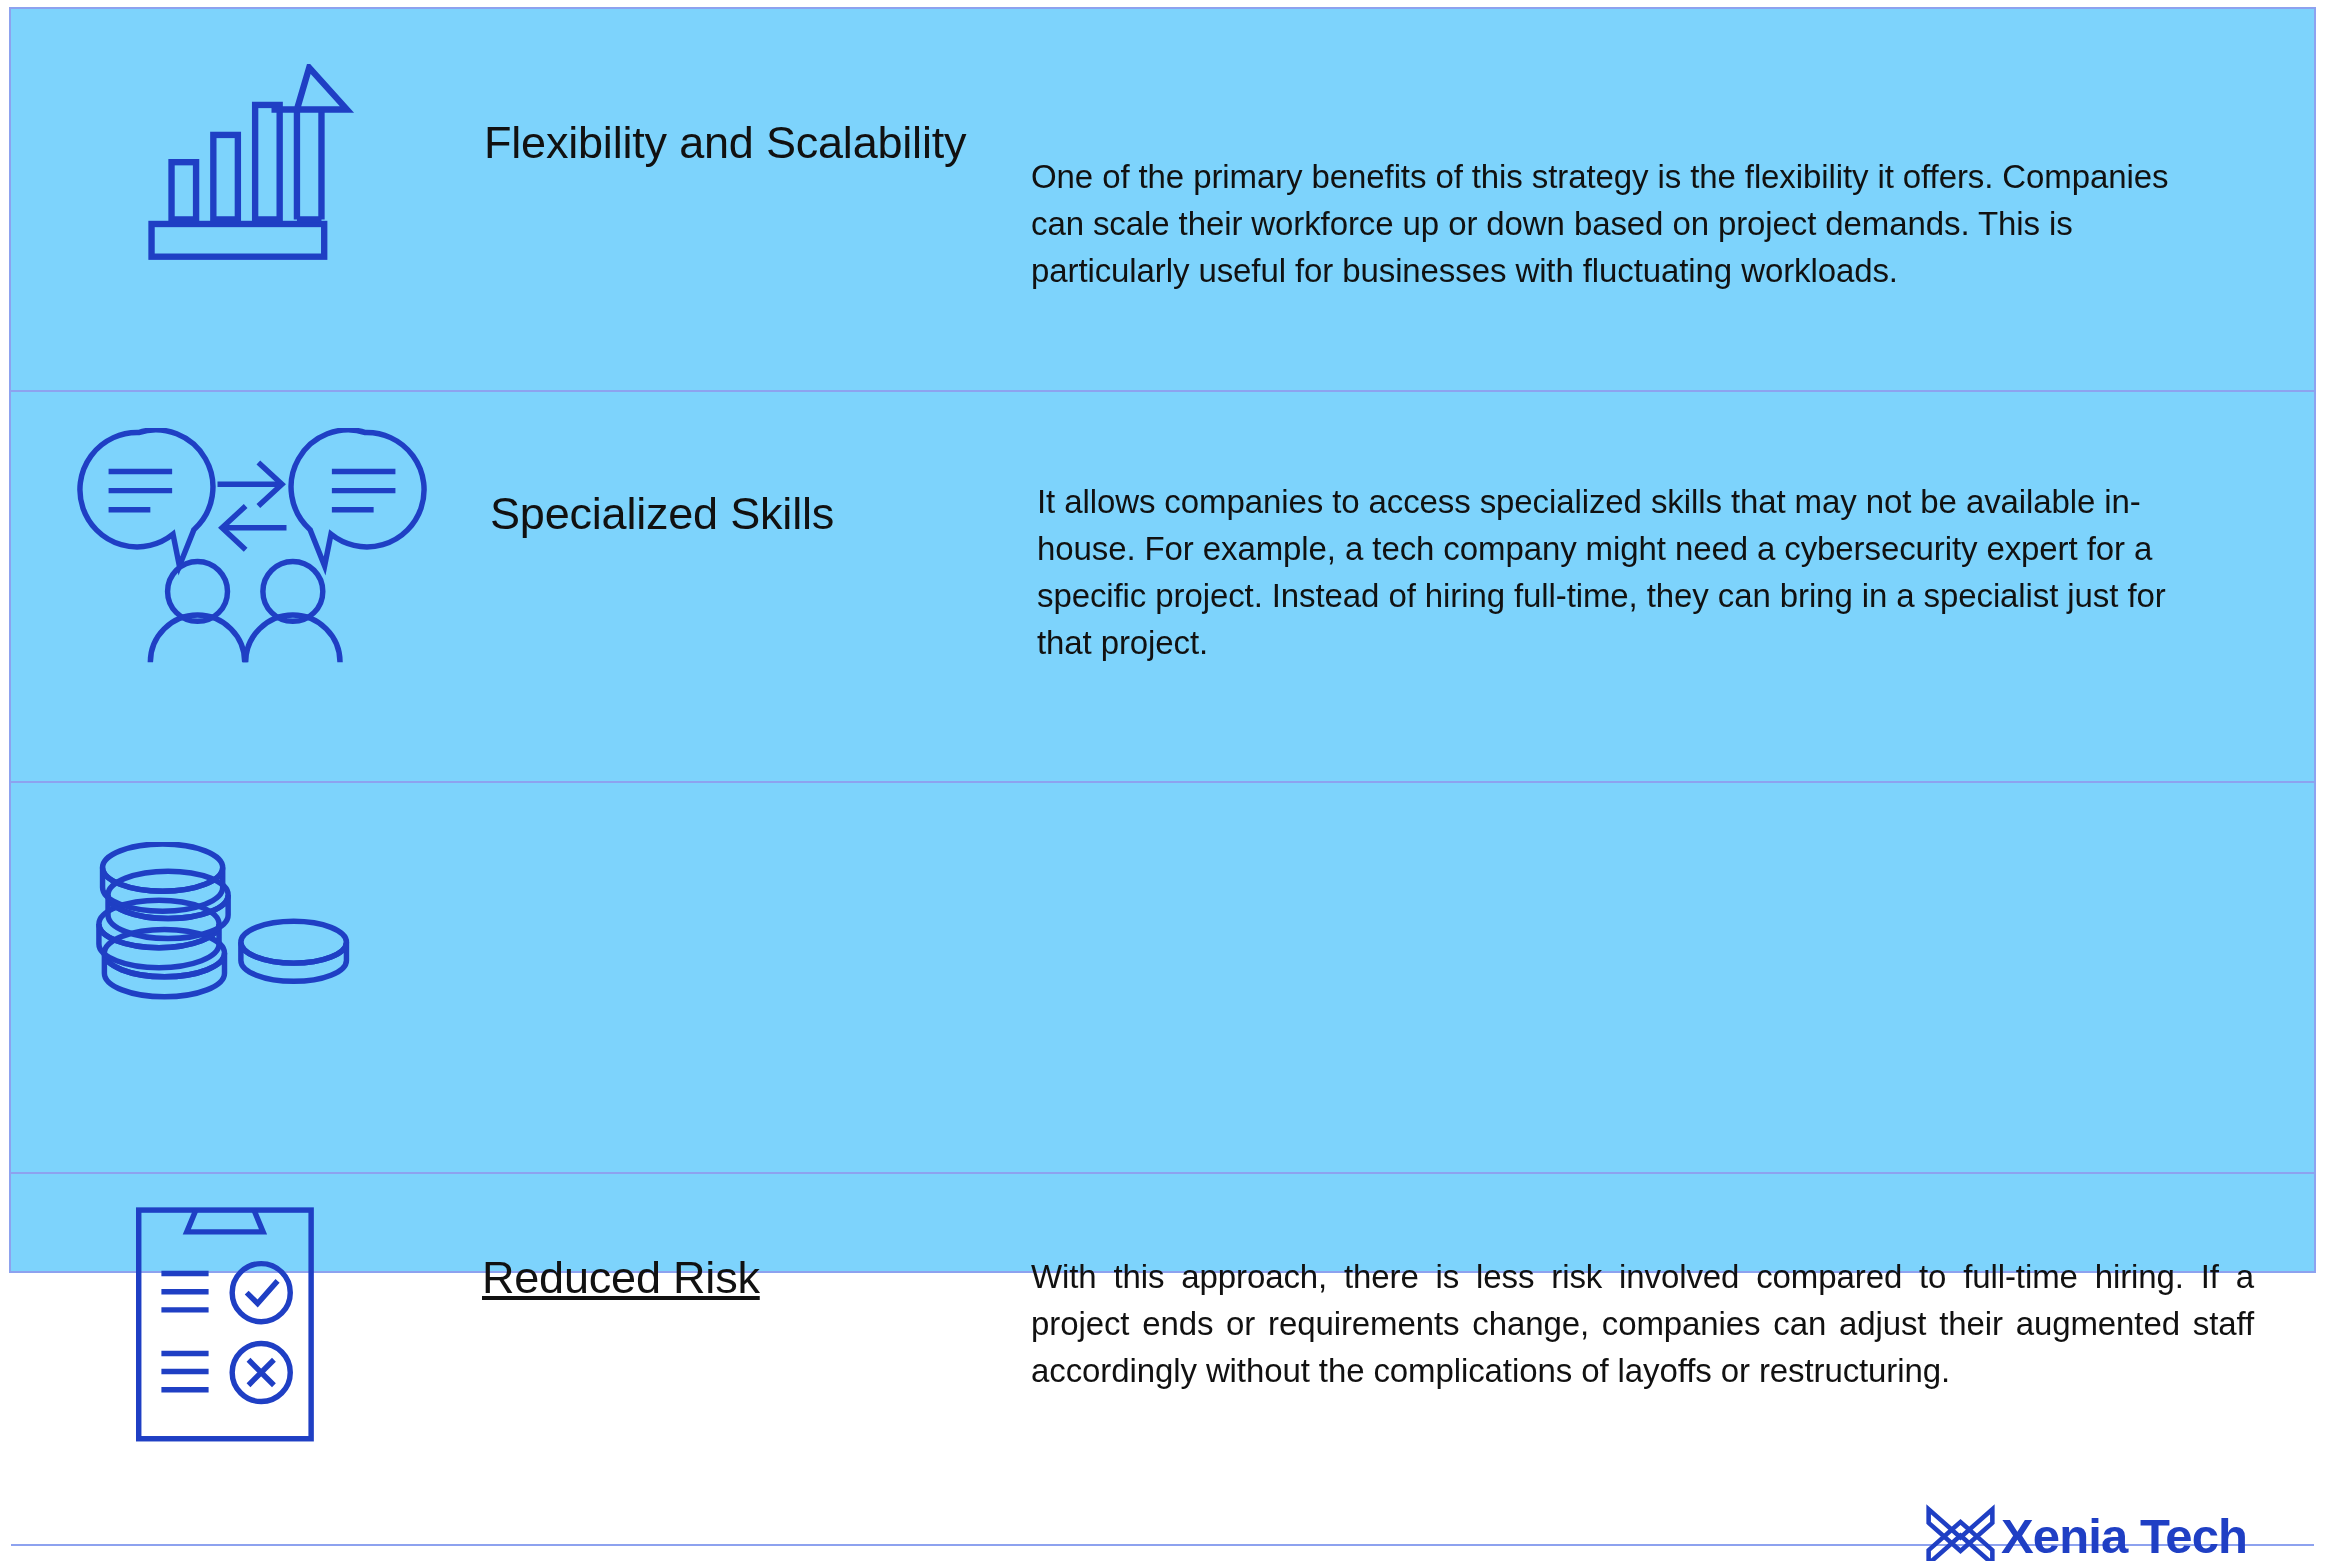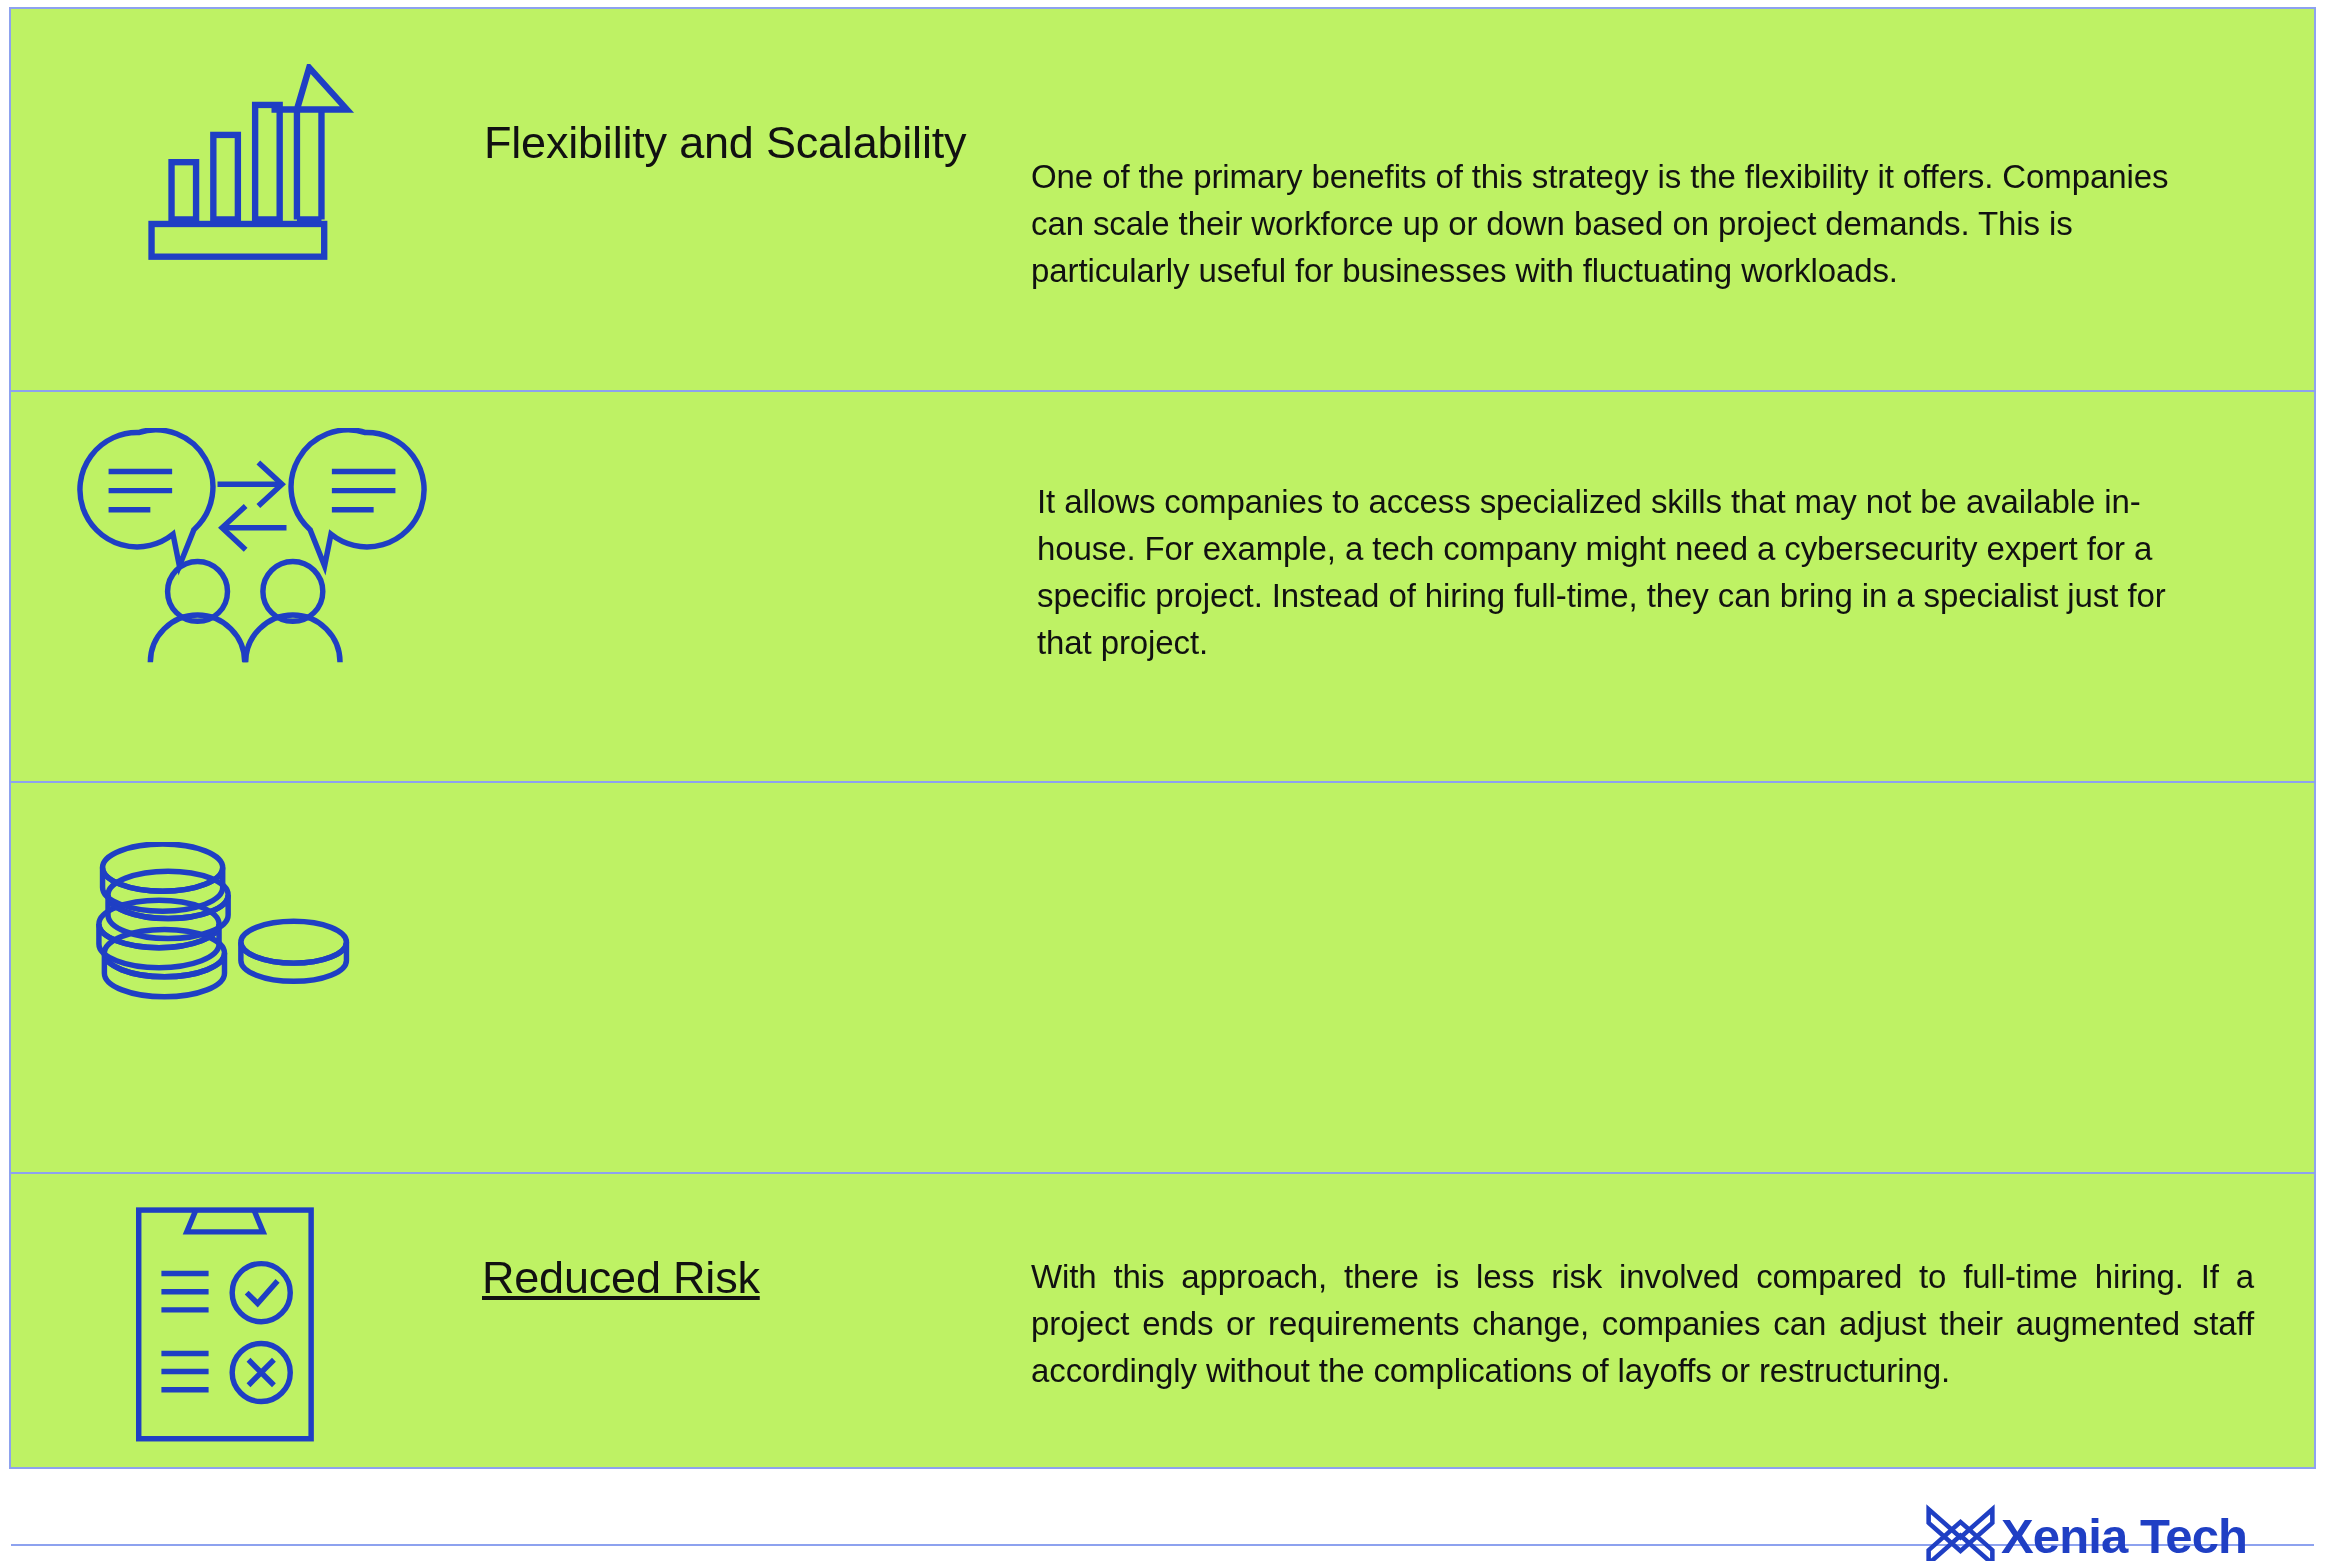--- a/index.html
+++ b/index.html
@@ -13,24 +13,24 @@
     font-family: "Liberation Sans", "DejaVu Sans", sans-serif;
     overflow: hidden;
   }
 
   
   .page {
     position: absolute;
     left: 9px;
     top: 7.3px;
     width: 2307px;
-    height: 1462px;
+    height: 1266px;
     border: 2.7px solid #8da2ef;
     box-sizing: border-box;
-    background: #bef264;
+    background: #7dd3fc;
   }
 
   
   .row {
     position: absolute;
     left: 0;
     width: 100%;
     box-sizing: border-box;
     border-bottom: 2.7px solid #8da2ef;
   }
@@ -152,20 +152,21 @@
 
           <circle class="ln-thin" cx="140" cy="180" r="33"></circle>
           <path class="ln-thin" d="M88 258 A52 52 0 0 1 192 258"></path>
 
           <circle class="ln-thin" cx="245" cy="180" r="33"></circle>
           <path class="ln-thin" d="M193 258 A52 52 0 0 1 297 258"></path>
         </svg>
       </span>
     </div>
   </div>
+  <div class="heading abs" style="top:480px; left:479px;">Specialized Skills</div>
   <div class="body-text bt-2">It allows companies to access specialized skills that may not be available in-house. For example, a tech company might need a cybersecurity expert for a specific project. Instead of hiring full-time, they can bring in a specialist just for that project.</div>
 
   <div class="row row-3">
     <div class="icon-cell" style="top:59px; left:18px;">
       <span>
         <svg width="273" height="164" viewBox="0 0 300 180">
 
           <path class="ln-thin" d="M18 122 a66 26 0 1 0 132 0 v22 a66 26 0 1 1 -132 0 z"></path>
           <ellipse class="ln-thin" cx="84" cy="122" rx="66" ry="26"></ellipse>
 

